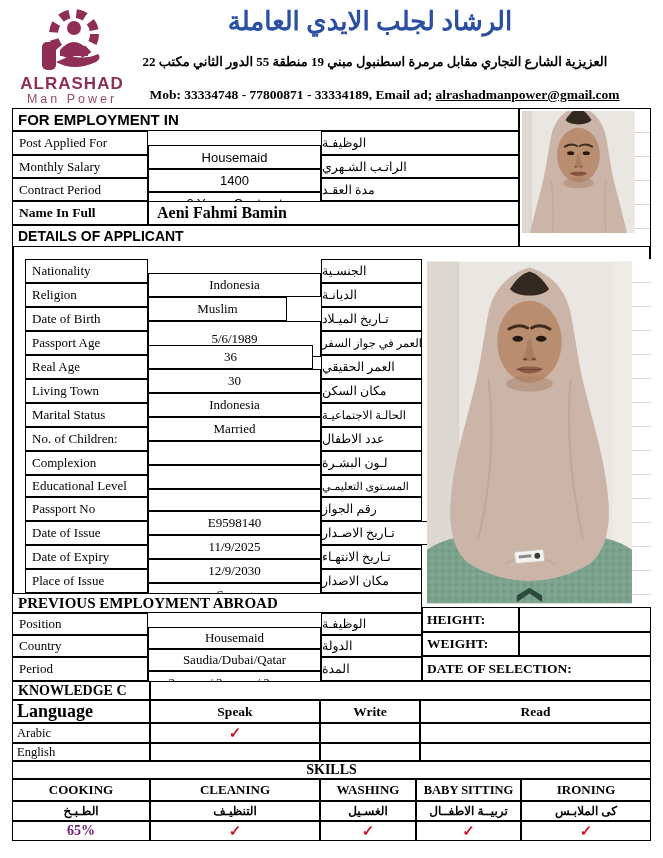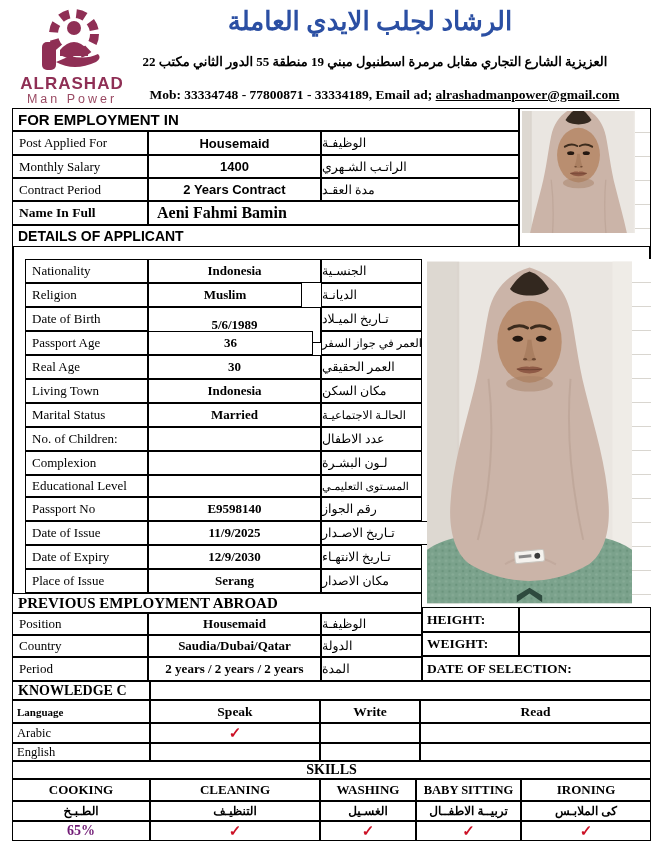--- a/index.html
+++ b/index.html
@@ -2,21 +2,21 @@
 <html><head>
 <meta charset="utf-8">
 <style>
   html,body{margin:0;padding:0;background:#fff;}
   .page{position:relative;width:663px;height:858px;background:#fff;overflow:hidden;
         font-family:"Liberation Serif",serif;color:#000;}
   .abs{position:absolute;box-sizing:border-box;}
   .cell{position:absolute;box-sizing:border-box;border:1px solid #000;background:#fff;
         display:flex;align-items:center;font-size:13px;overflow:hidden;white-space:nowrap;}
   .lbl{padding-left:6px;}
-  .val{justify-content:center;font-weight:bold;}
+  .val{justify-content:center;font-weight:normal;margin-top:14px;}
   .sans{font-family:"Liberation Sans",sans-serif;}
   .ar{justify-content:flex-end;padding-right:5px;direction:rtl;font-size:12.5px;}
   .sect{font-weight:bold;padding-left:5px;}
   .center{justify-content:center;}
   .check{color:#cc1126;font-weight:bold;font-size:15px;justify-content:center;}
   .pct{color:#701a75;font-weight:bold;font-size:14px;justify-content:center;}
   .frame{position:absolute;left:12px;top:108px;width:639px;height:733px;border:2px solid #000;box-sizing:border-box;}
   .gridstrip{position:absolute;background:repeating-linear-gradient(#ffffff 0 23px,#d9d6d0 23px 24px);}
   .brand{color:#8f2f55;font-family:"Liberation Sans",sans-serif;text-align:center;}
   .hdr-title{color:#2b4fa3;font-weight:bold;font-size:26px;text-align:center;direction:rtl;
@@ -111,21 +111,21 @@
   <div class="cell lbl" style="left:12px;top:201px;width:136px;height:24px;font-weight:bold;font-size:13.5px">Name In Full</div>
   <div class="cell" style="left:148px;top:201px;width:371px;height:24px;font-weight:bold;font-size:16px;padding-left:8px">Aeni Fahmi Bamin</div>
 
   <div class="cell sect sans" style="left:12px;top:225px;width:507px;height:22px;font-size:14px">DETAILS OF APPLICANT</div>
 
   <div class="cell lbl" style="left:25px;top:259px;width:123px;height:24px">Nationality</div>
   <div class="cell val" style="left:148px;top:259px;width:173px;height:24px">Indonesia</div>
   <div class="cell ar" style="left:321px;top:259px;width:101px;height:24px">الجنسـية</div>
 
   <div class="cell lbl" style="left:25px;top:283px;width:123px;height:24px">Religion</div>
-  <div class="cell val" style="left:148px;top:283px;width:154px;height:24px">Muslim</div>
+  <div class="cell val" style="left:148px;top:283px;width:139px;height:24px">Muslim</div>
   <div class="cell ar" style="left:321px;top:283px;width:101px;height:24px">الديانـة</div>
 
   <div class="cell lbl" style="left:25px;top:307px;width:123px;height:24px">Date of Birth</div>
   <div class="cell val" style="left:148px;top:307px;width:173px;height:36px">5/6/1989</div>
   <div class="cell ar" style="left:321px;top:307px;width:101px;height:24px">تـاريخ الميـلاد</div>
 
   <div class="cell lbl" style="left:25px;top:331px;width:123px;height:24px">Passport Age</div>
   <div class="cell val" style="left:148px;top:331px;width:165px;height:24px">36</div>
   <div class="cell ar" style="left:321px;top:331px;width:101px;height:24px;font-size:11.5px">العمر في جواز السفر</div>
 
@@ -190,21 +190,21 @@
 
   <div class="cell" style="left:422px;top:607px;width:97px;height:25px;font-weight:bold;font-size:13.5px;padding-left:4px">HEIGHT:</div>
   <div class="cell" style="left:519px;top:607px;width:132px;height:25px"></div>
   <div class="cell" style="left:422px;top:632px;width:97px;height:24px;font-weight:bold;font-size:13.5px;padding-left:4px">WEIGHT:</div>
   <div class="cell" style="left:519px;top:632px;width:132px;height:24px"></div>
   <div class="cell" style="left:422px;top:656px;width:229px;height:25px;font-weight:bold;font-size:13.5px;padding-left:4px">DATE OF SELECTION:</div>
 
   <div class="cell sect" style="left:12px;top:681px;width:138px;height:19px;font-size:14px">KNOWLEDGE C</div>
   <div class="cell" style="left:150px;top:681px;width:501px;height:19px"></div>
 
-  <div class="cell" style="left:12px;top:700px;width:138px;height:23px;font-weight:bold;font-size:11px;padding-left:4px">Language</div>
+  <div class="cell" style="left:12px;top:700px;width:138px;height:23px;font-weight:bold;font-size:18px;padding-left:4px">Language</div>
   <div class="cell center" style="left:150px;top:700px;width:170px;height:23px;font-weight:bold;font-size:13.5px">Speak</div>
   <div class="cell center" style="left:320px;top:700px;width:100px;height:23px;font-weight:bold;font-size:13.5px">Write</div>
   <div class="cell center" style="left:420px;top:700px;width:231px;height:23px;font-weight:bold;font-size:13.5px">Read</div>
 
   <div class="cell" style="left:12px;top:723px;width:138px;height:20px;font-size:12.5px;padding-left:4px">Arabic</div>
   <div class="cell check" style="left:150px;top:723px;width:170px;height:20px">✓</div>
   <div class="cell" style="left:320px;top:723px;width:100px;height:20px"></div>
   <div class="cell" style="left:420px;top:723px;width:231px;height:20px"></div>
 
   <div class="cell" style="left:12px;top:743px;width:138px;height:18px;font-size:12.5px;padding-left:4px">English</div>

